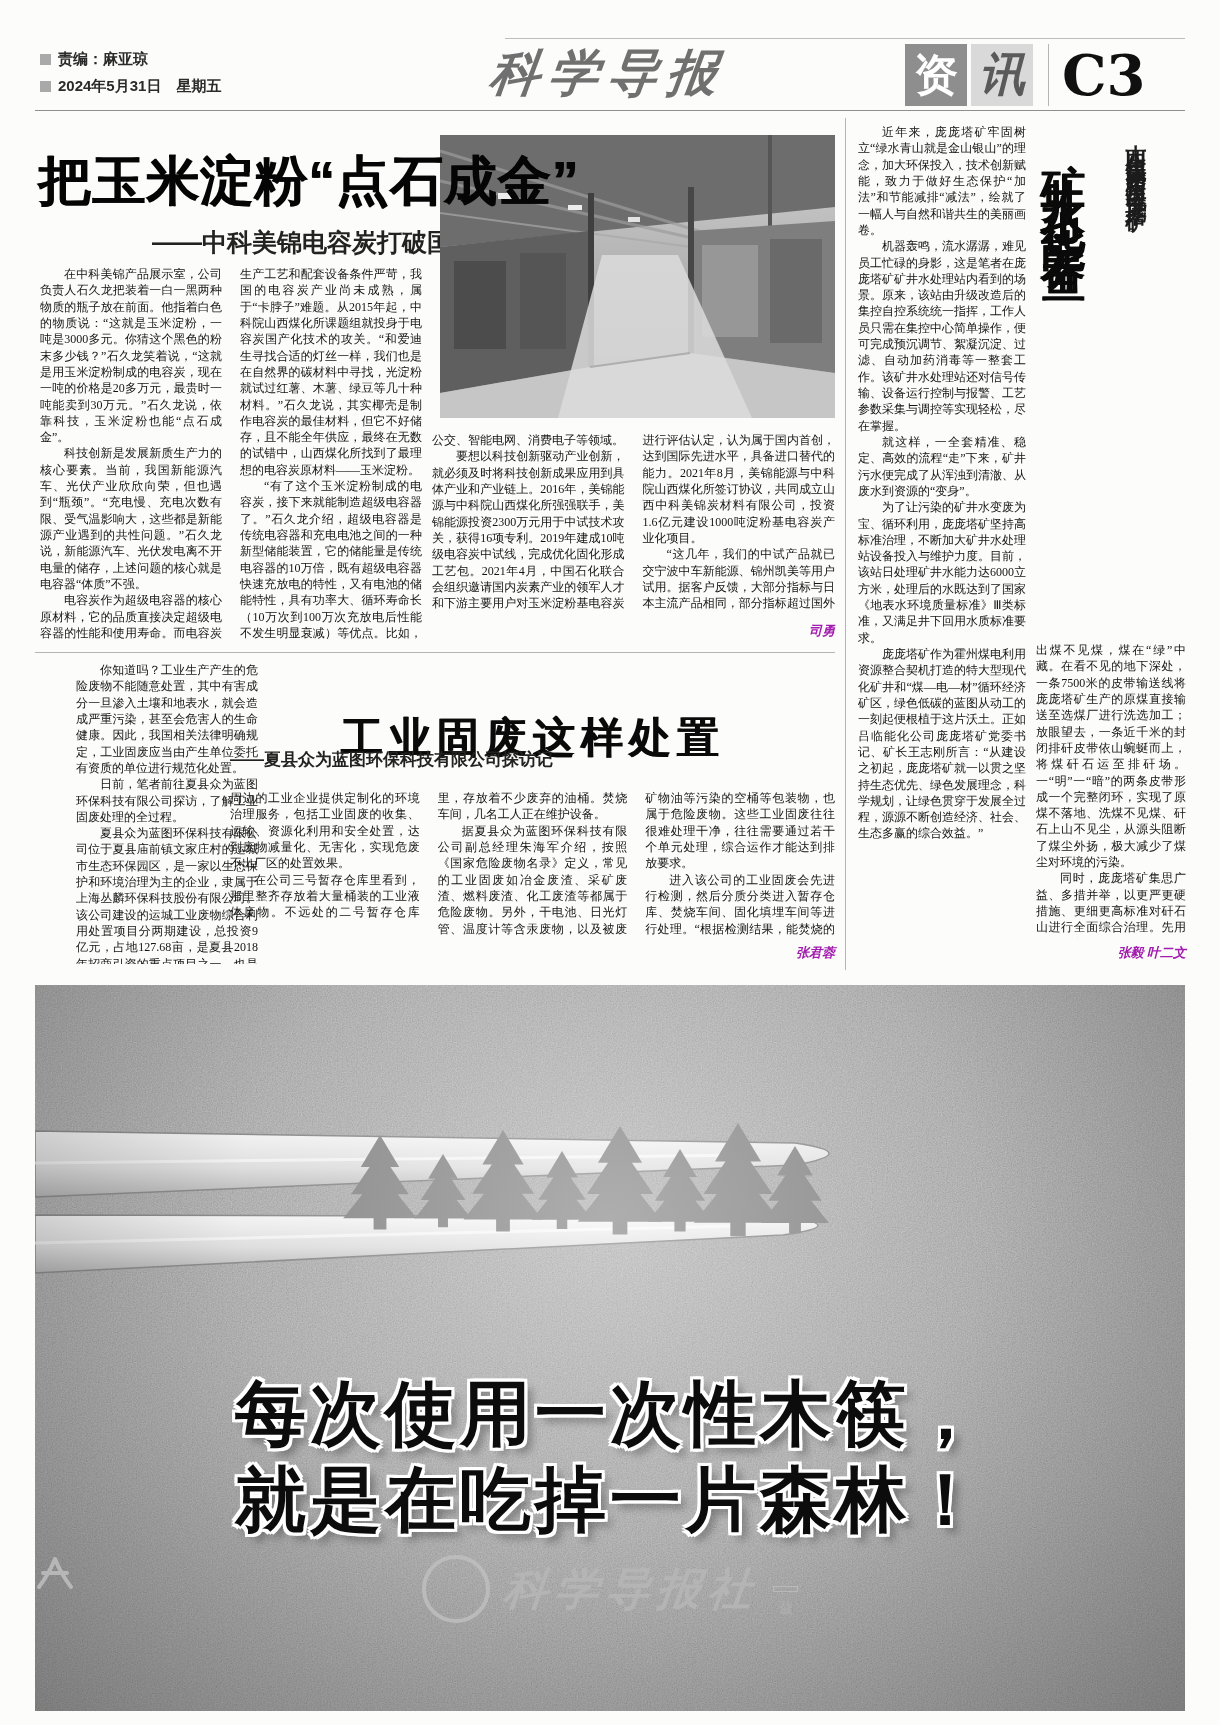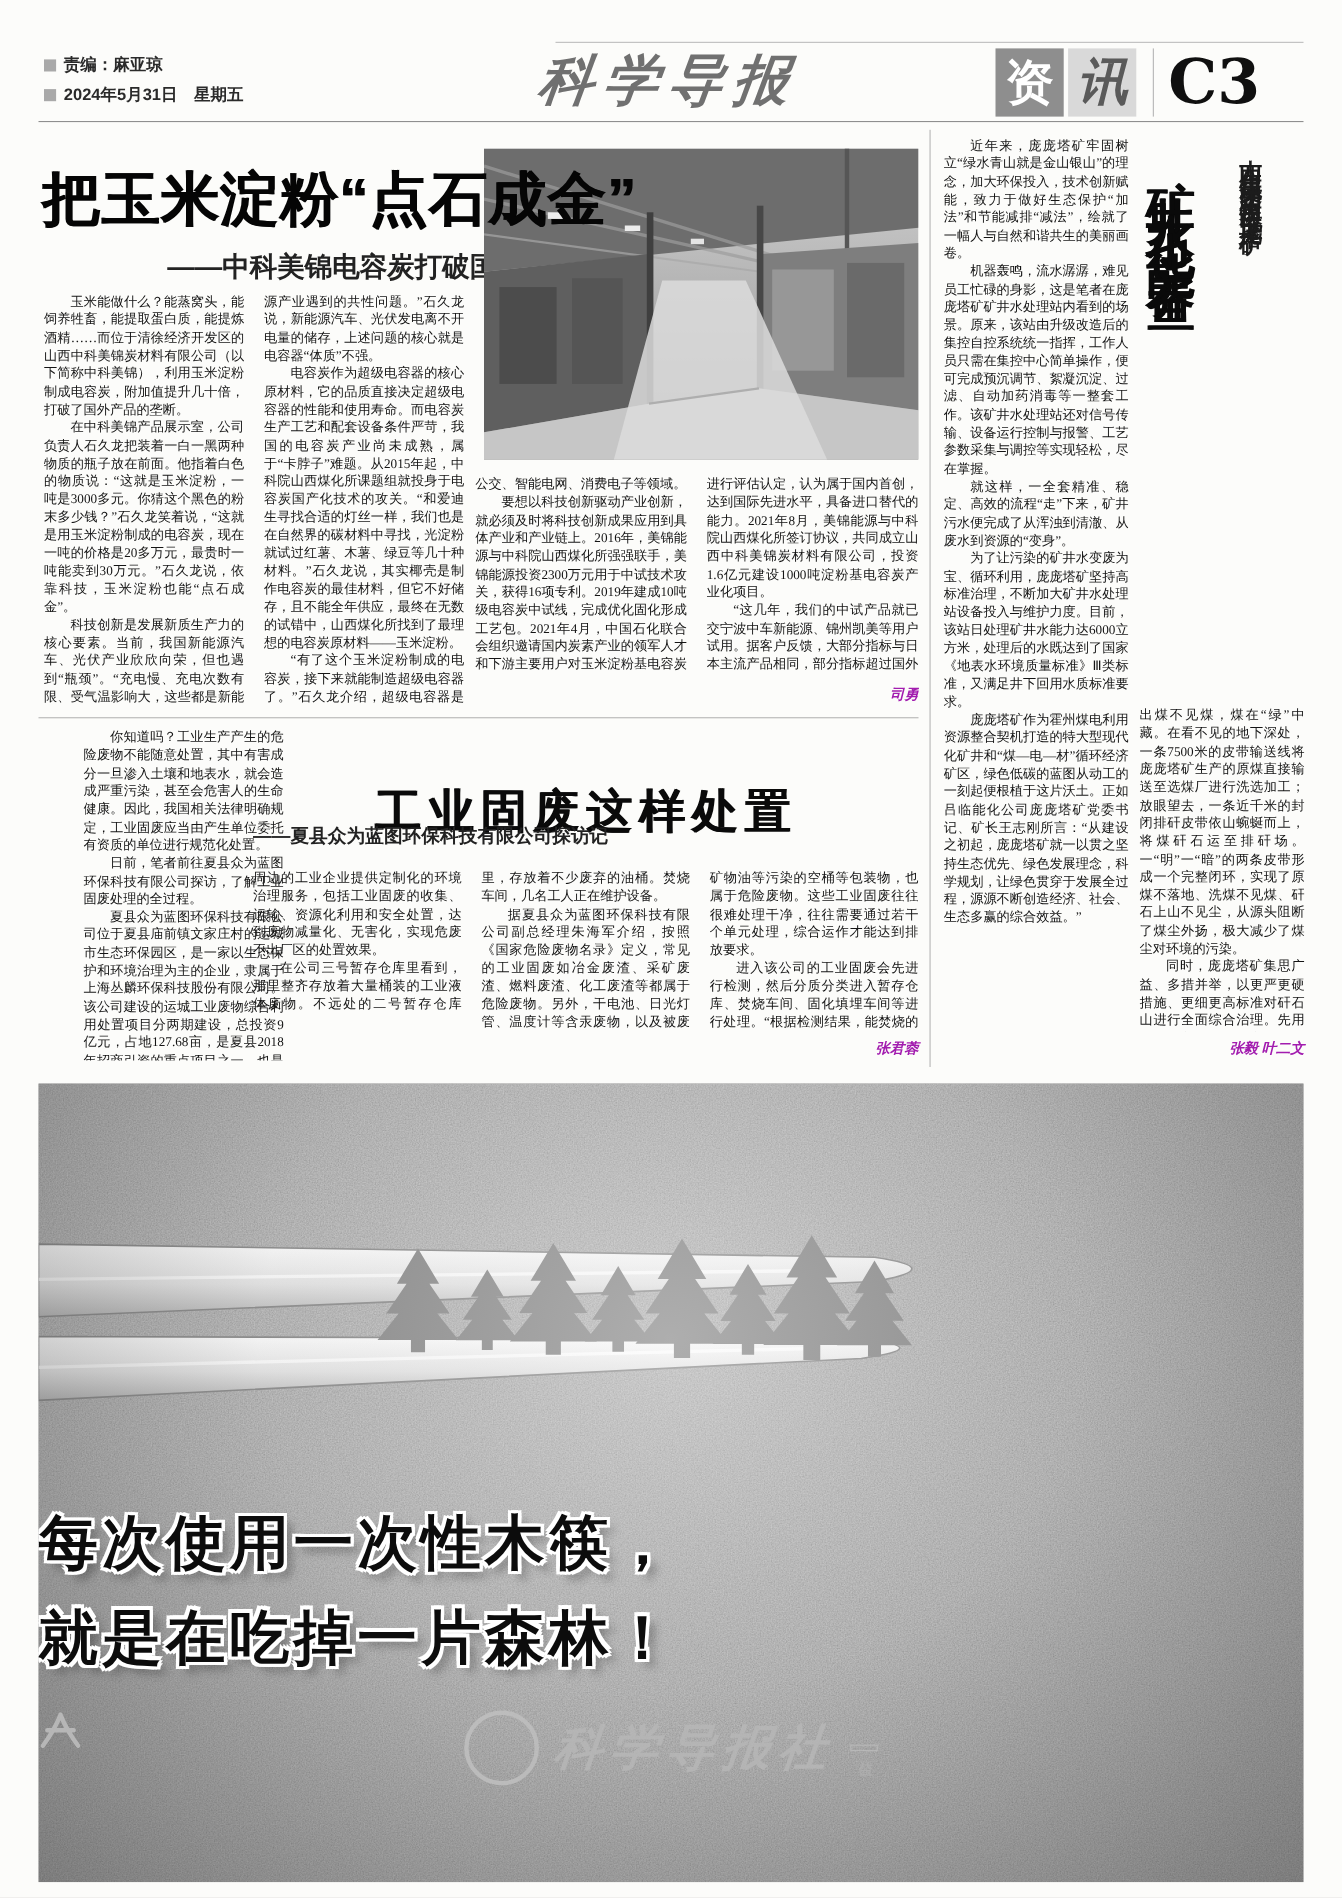--- a/index.html
+++ b/index.html
@@ -36,22 +36,22 @@
   .vhead{writing-mode:vertical-rl;text-orientation:upright;font-family:"Liberation Sans",sans-serif;
          font-weight:900;font-size:44px;color:#0a0a0a;letter-spacing:16px;text-shadow:1px 0 0 #0a0a0a;}
   .vkick{writing-mode:vertical-rl;text-orientation:upright;font-family:"Liberation Sans",sans-serif;
          font-weight:700;font-size:21px;color:#1c1c1c;letter-spacing:5px;}
 
   
   .psa{position:absolute;left:35px;top:985px;width:1150px;height:726px;background:#9d9d9d;overflow:hidden;}
   .psa svg{position:absolute;inset:0;}
   .psa-vignette{position:absolute;inset:0;
      background:radial-gradient(ellipse at 50% 32%,rgba(255,255,255,0.30) 0%,rgba(130,130,130,0.05) 46%,rgba(35,35,35,0.38) 100%);}
-  .slogan{position:absolute;left:0;width:100%;text-align:left;font-family:"Liberation Serif",serif;
-     font-weight:900;font-size:54px;letter-spacing:4px;color:#0c0c0c;
+  .slogan{position:absolute;left:0;width:100%;text-align:center;font-family:"Liberation Serif",serif;
+     font-weight:900;font-size:71px;letter-spacing:4px;color:#0c0c0c;
      text-shadow:3px 3px 0 #fff,-3px -3px 0 #fff,3px -3px 0 #fff,-3px 3px 0 #fff,
                  0 3px 0 #fff,0 -3px 0 #fff,3px 0 0 #fff,-3px 0 0 #fff,7px 7px 9px rgba(0,0,0,.35);}
   .logo-row{position:absolute;left:0;width:100%;top:570px;display:flex;align-items:center;
             justify-content:center;gap:14px;opacity:.85;}
   .logo-circle{width:60px;height:60px;border:4px solid #bfbfbf;border-radius:50%;
                display:flex;align-items:center;justify-content:center;}
   .logo-text{font-family:"DejaVu Serif",serif;font-style:italic;font-weight:700;font-size:44px;
              color:#b7b7b7;letter-spacing:7px;transform:skewX(-6deg);}
   .logo-label{font-size:14px;color:#b0b0b0;border:1px solid #bdbdbd;padding:2px 3px;line-height:1.15;
               writing-mode:vertical-rl;text-orientation:upright;}
@@ -111,21 +111,20 @@
       <rect x="330" y="104" width="52" height="104" fill="#6a6a6a"></rect>
       <rect x="148" y="58" width="6" height="176" fill="#3f3f3f"></rect>
       <rect x="248" y="52" width="6" height="168" fill="#474747"></rect>
       <polygon points="0,258 150,232 250,218 395,238 395,283 0,283" fill="#c6c6c6"></polygon>
       <polygon points="162,120 238,120 312,283 118,283" fill="#dcdcdc" opacity="0.85"></polygon>
       <line x1="150" y1="232" x2="250" y2="218" stroke="#aeaeae" stroke-width="2"></line>
     </svg>
   </div>
 
   <div class="abs bodytext cols2" style="left:40px;top:266px;width:382px;height:378px;">
-    <p>玉米能做什么？能蒸窝头，能饲养牲畜，能提取蛋白质，能提炼酒精……而位于清徐经济开发区的山西中科美锦炭材料有限公司（以下简称中科美锦），利用玉米淀粉制成电容炭，附加值提升几十倍，打破了国外产品的垄断。</p>
     <p>在中科美锦产品展示室，公司负责人石久龙把装着一白一黑两种物质的瓶子放在前面。他指着白色的物质说：“这就是玉米淀粉，一吨是3000多元。你猜这个黑色的粉末多少钱？”石久龙笑着说，“这就是用玉米淀粉制成的电容炭，现在一吨的价格是20多万元，最贵时一吨能卖到30万元。”石久龙说，依靠科技，玉米淀粉也能“点石成金”。</p>
     <p>科技创新是发展新质生产力的核心要素。当前，我国新能源汽车、光伏产业欣欣向荣，但也遇到“瓶颈”。“充电慢、充电次数有限、受气温影响大，这些都是新能源产业遇到的共性问题。”石久龙说，新能源汽车、光伏发电离不开电量的储存，上述问题的核心就是电容器“体质”不强。</p>
     <p>电容炭作为超级电容器的核心原材料，它的品质直接决定超级电容器的性能和使用寿命。而电容炭生产工艺和配套设备条件严苛，我国的电容炭产业尚未成熟，属于“卡脖子”难题。从2015年起，中科院山西煤化所课题组就投身于电容炭国产化技术的攻关。“和爱迪生寻找合适的灯丝一样，我们也是在自然界的碳材料中寻找，光淀粉就试过红薯、木薯、绿豆等几十种材料。”石久龙说，其实椰壳是制作电容炭的最佳材料，但它不好储存，且不能全年供应，最终在无数的试错中，山西煤化所找到了最理想的电容炭原材料——玉米淀粉。</p>
     <p>“有了这个玉米淀粉制成的电容炭，接下来就能制造超级电容器了。”石久龙介绍，超级电容器是传统电容器和充电电池之间的一种新型储能装置，它的储能量是传统电容器的10万倍，既有超级电容器快速充放电的特性，又有电池的储能特性，具有功率大、循环寿命长（10万次到100万次充放电后性能不发生明显衰减）等优点。比如，现在手机用的锂电池，充满电需要1~2小时，但是超级电容器在1分钟以内就可以充满，而且在-40℃至60℃之间基本不打折扣。循环寿命使用长，充电次数可达60万次，即使新能源汽车报废了，超级电容器还能拆下来继续使用。此外，超级电容器还具有安全性高、环保等特点，遇碰撞、挤压、穿钉等不会起火、爆炸，在生产、使用、存储过程中，不产生有害化学品，不用重金属，是绿色环保的储能装置。目前，超级电容器应用前景非常广阔，已经应用于轨道交通、城市</p>
   </div>
 
   <div class="abs bodytext cols2" style="left:432px;top:432px;width:403px;height:186px;">
     <p style="text-indent:0;">公交、智能电网、消费电子等领域。</p>
     <p>要想以科技创新驱动产业创新，就必须及时将科技创新成果应用到具体产业和产业链上。2016年，美锦能源与中科院山西煤化所强强联手，美锦能源投资2300万元用于中试技术攻关，获得16项专利。2019年建成10吨级电容炭中试线，完成优化固化形成工艺包。2021年4月，中国石化联合会组织邀请国内炭素产业的领军人才和下游主要用户对玉米淀粉基电容炭进行评估认定，认为属于国内首创，达到国际先进水平，具备进口替代的能力。2021年8月，美锦能源与中科院山西煤化所签订协议，共同成立山西中科美锦炭材料有限公司，投资1.6亿元建设1000吨淀粉基电容炭产业化项目。</p>
     <p>“这几年，我们的中试产品就已交宁波中车新能源、锦州凯美等用户试用。据客户反馈，大部分指标与日本主流产品相同，部分指标超过国外产品。”石久龙说，新质生产力是推动高质量发展的重要动力。目前，全国每年进口电容炭2万吨，今年中科美锦的玉米淀粉基电容炭一期（500吨）投产后，有望实现电容炭的国产化和进口替代，解决困扰我国超级电容器行业多年的难题。</p>

